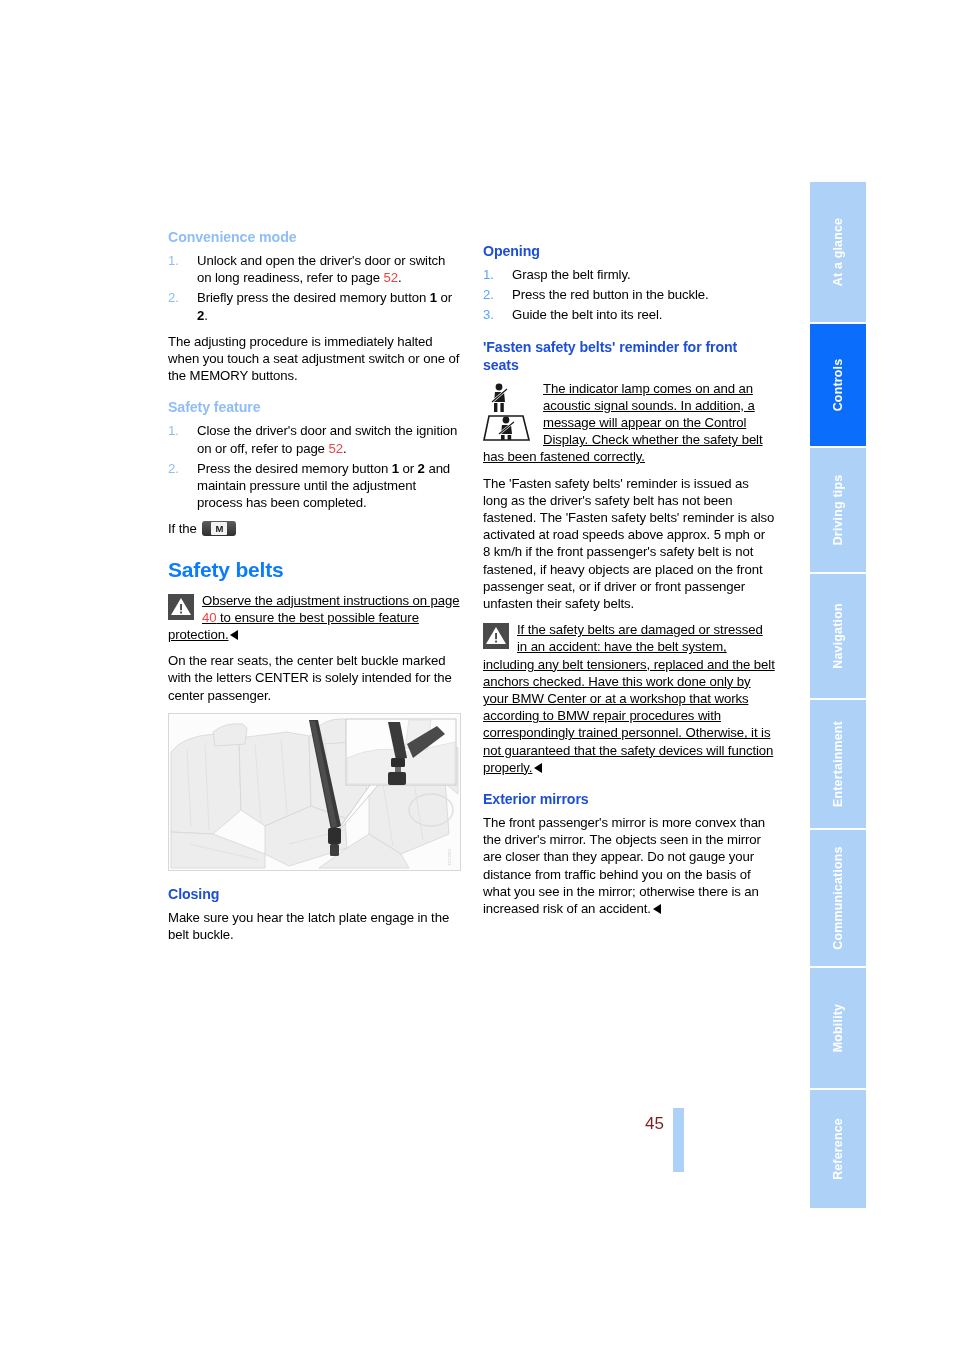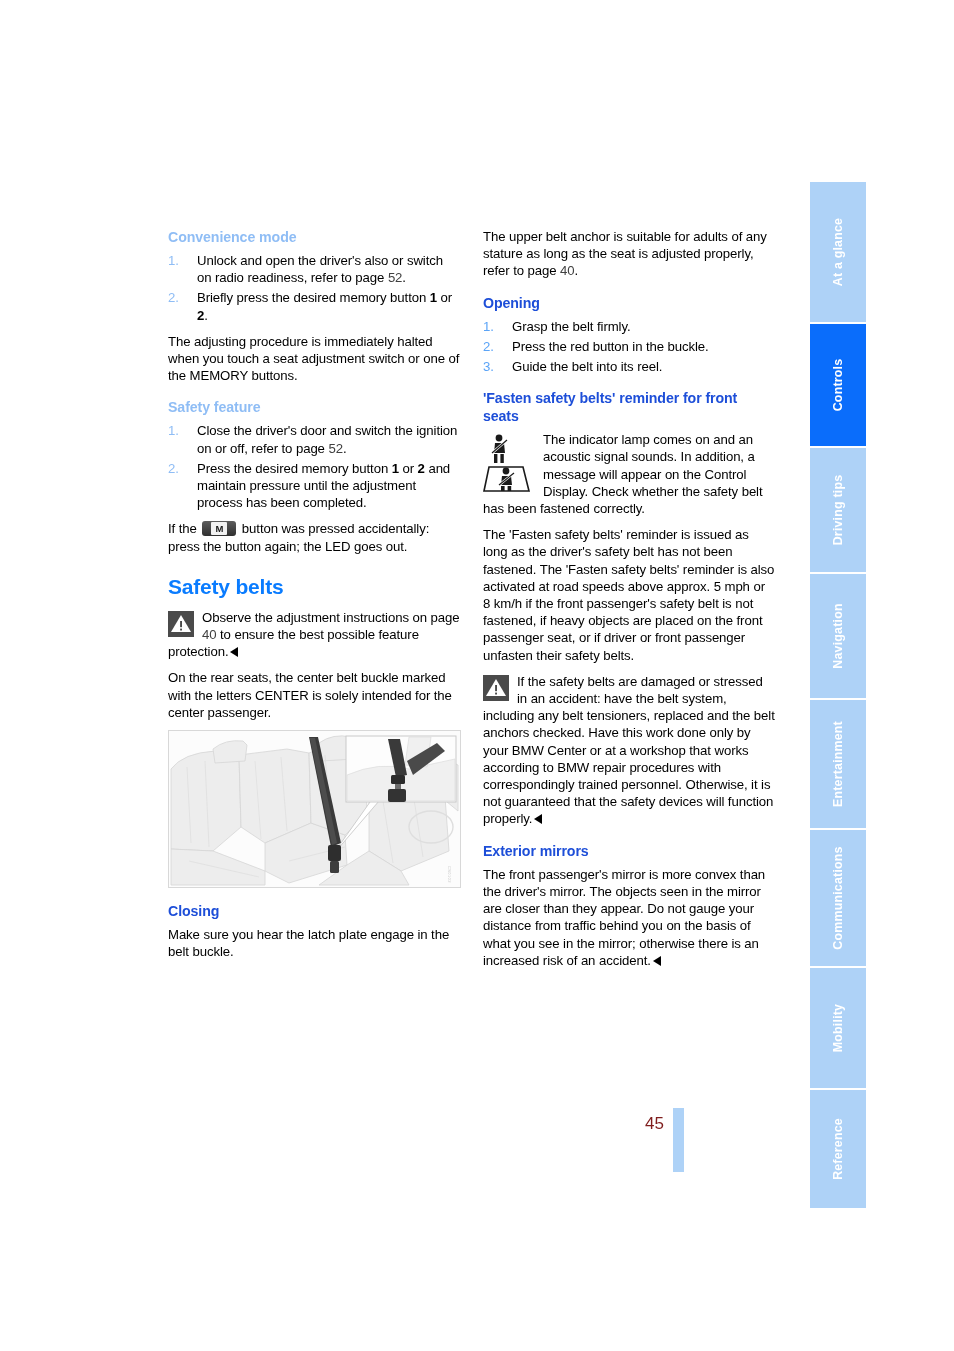--- a/index.html
+++ b/index.html
@@ -76,32 +76,32 @@
   ol.steps li .num {
     position: absolute;
     left: 0;
     top: 0;
     color: #8fbdf5;
     font-weight: normal;
   }
   ol.steps.dark li .num { color: #5ba4f7; }
 
   b { font-weight: bold; }
-  .pref { color: #404040; text-align: right; }
+  .pref { color: #ef4444; text-align: right; }
 
   
   .note {
     position: relative;
     margin: 0 0 9px 0;
   }
   .note .ico {
     float: left;
     margin: 2px 8px 0 0;
   }
-  .note p { margin: 0; }
+  .note p { margin: 0; text-decoration: underline; }
 
   .warn-icon {
     width: 26px;
     height: 26px;
     background: #4a4a4a;
     position: relative;
     display: block;
   }
   .warn-icon svg { display: block; }
 
@@ -219,21 +219,21 @@
 
 <div class="page">
 
   <div class="col col-left">
 
     <h2 class="sub pale first">Convenience mode</h2>
 
     <ol class="steps">
       <li>
         <span class="num">1.</span>
-        <span><span>Unlock and open the driver's also or switch on radio readiness, refer to page </span><span class="pref">52</span><span>.</span></span>
+        <span><span>Unlock and open the driver's door or switch on long readiness, refer to page </span><span class="pref">52</span><span>.</span></span>
       </li>
       <li>
         <span class="num">2.</span>
         <span>Briefly press the desired memory button <b>1</b> or <b>2</b>.</span>
       </li>
     </ol>
 
     <p>The adjusting procedure is immediately halted when you touch a seat adjustment switch or one of the MEMORY buttons.</p>
 
     <h2 class="sub pale">Safety feature</h2>
@@ -242,21 +242,21 @@
       <li>
         <span class="num">1.</span>
         <span><span>Close the driver's door and switch the ignition on or off, refer to page </span><span class="pref">52</span><span>.</span></span>
       </li>
       <li>
         <span class="num">2.</span>
         <span>Press the desired memory button <b>1</b> or <b>2</b> and maintain pressure until the adjustment process has been completed.</span>
       </li>
     </ol>
 
-    <p><span>If the </span><span class="mbtn"><span>M</span></span><span> button was pressed accidentally: press the button again; the LED goes out.</span></p>
+    <p><span>If the </span><span class="mbtn"><span>M</span></span></p>
 
     <h1 class="sec">Safety belts</h1>
 
     <div class="note">
       <span class="ico">
         <span class="warn-icon">
           <svg width="26" height="26" viewBox="0 0 26 26">
             <rect x="0" y="0" width="26" height="26" fill="#4a4a4a"></rect>
             <path d="M13 4 L23 21 L3 21 Z" fill="#ffffff"></path>
             <rect x="12.1" y="10" width="1.9" height="6.2" fill="#4a4a4a"></rect>
@@ -334,21 +334,20 @@
       <span class="fig-id">CS0102</span>
     </div>
 
     <h2 class="sub">Closing</h2>
     <p>Make sure you hear the latch plate engage in the belt buckle.</p>
 
   </div>
 
   <div class="col col-right">
 
-    <p><span>The upper belt anchor is suitable for adults of any stature as long as the seat is adjusted properly, refer to page </span><span class="pref">40</span><span>.</span></p>
 
     <h2 class="sub">Opening</h2>
 
     <ol class="steps dark">
       <li>
         <span class="num">1.</span>
         <span>Grasp the belt firmly.</span>
       </li>
       <li>
         <span class="num">2.</span>

